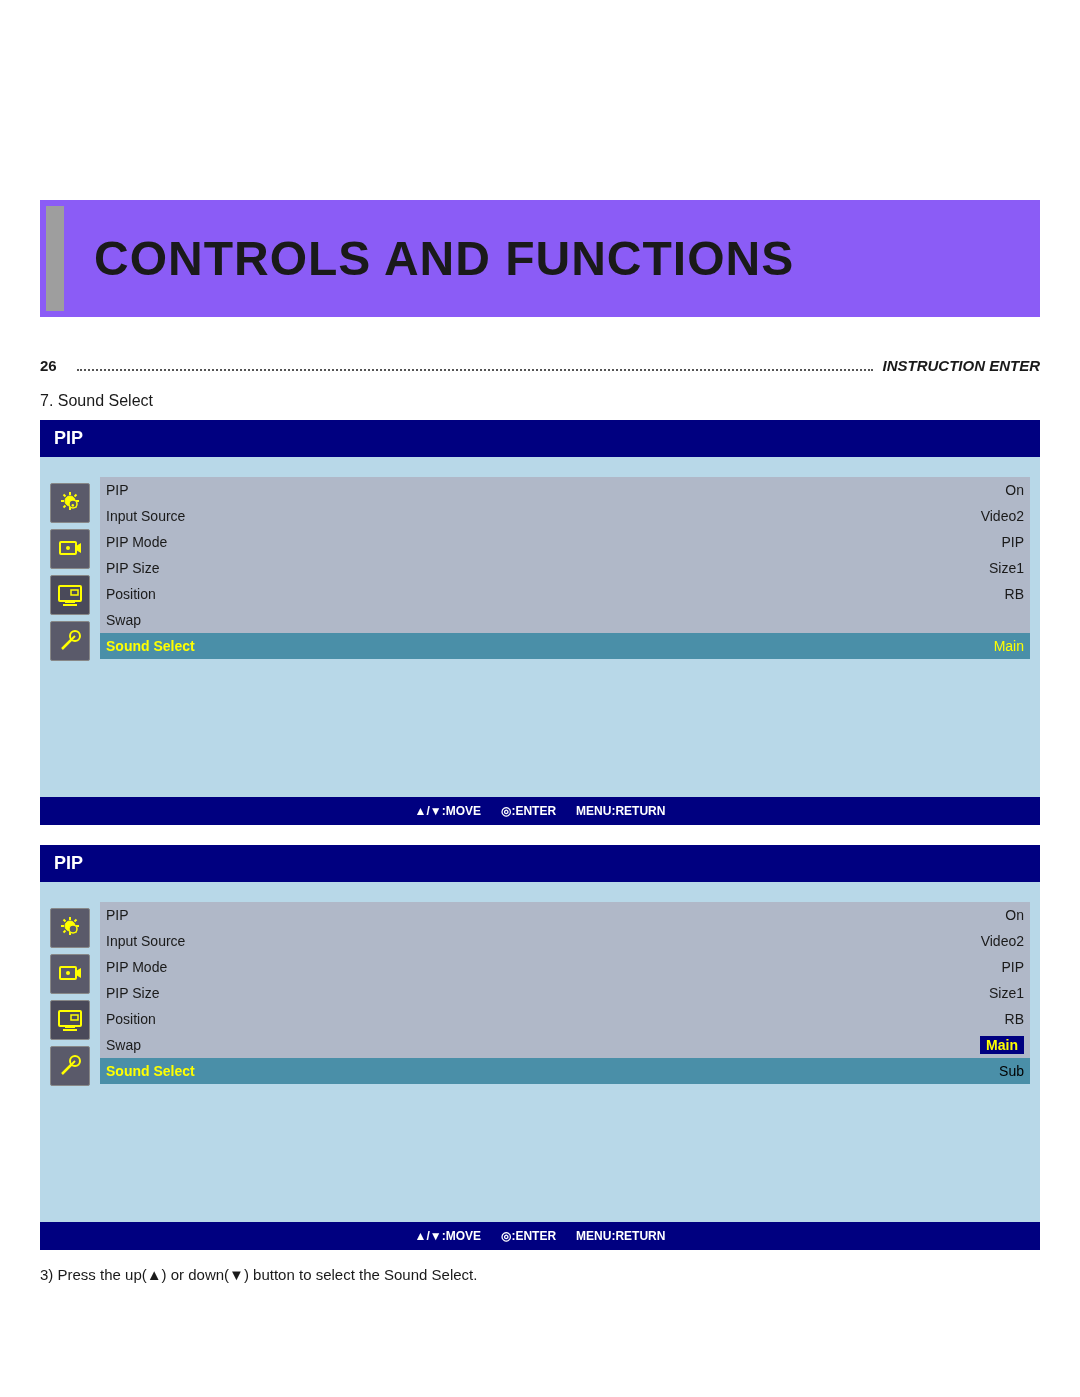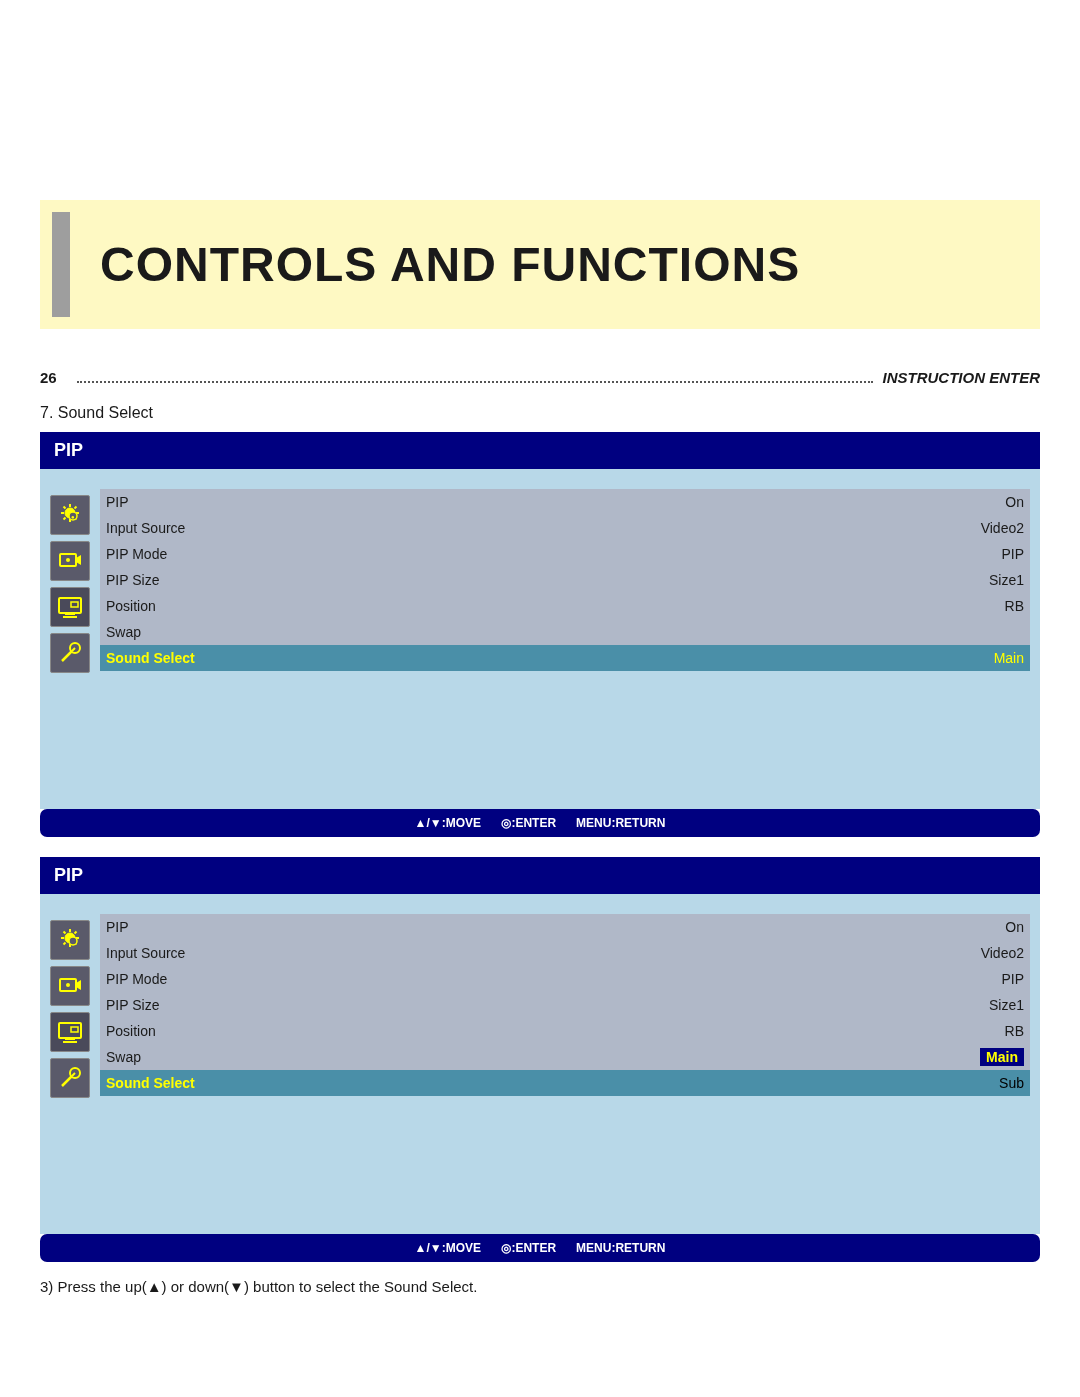--- a/index.html
+++ b/index.html
@@ -6,23 +6,23 @@
     body {
       width: 1080px;
       min-height: 1397px;
       background: #ffffff;
       font-family: Arial, sans-serif;
       position: relative;
     }
 
     
     .header-section {
-      background: #fef9c3;
+      background: #8b5cf6;
       margin: 200px 40px 0 40px;
-      padding: 12px;
+      padding: 6px;
       display: flex;
       align-items: stretch;
       min-height: 100px;
     }
 
     .header-accent {
       width: 18px;
       background: #9e9e9e;
       flex-shrink: 0;
     }
@@ -175,21 +175,20 @@
     .pip-footer {
       background: #000080;
       color: #ffffff;
       font-size: 12px;
       font-weight: bold;
       display: flex;
       align-items: center;
       justify-content: center;
       gap: 20px;
       padding: 7px 10px;
-      border-radius: 7px;
     }
 
     .footer-item {
       color: #ffffff;
     }
 
     
     .instruction-text {
       font-size: 15px;
       color: #1a1a1a;

